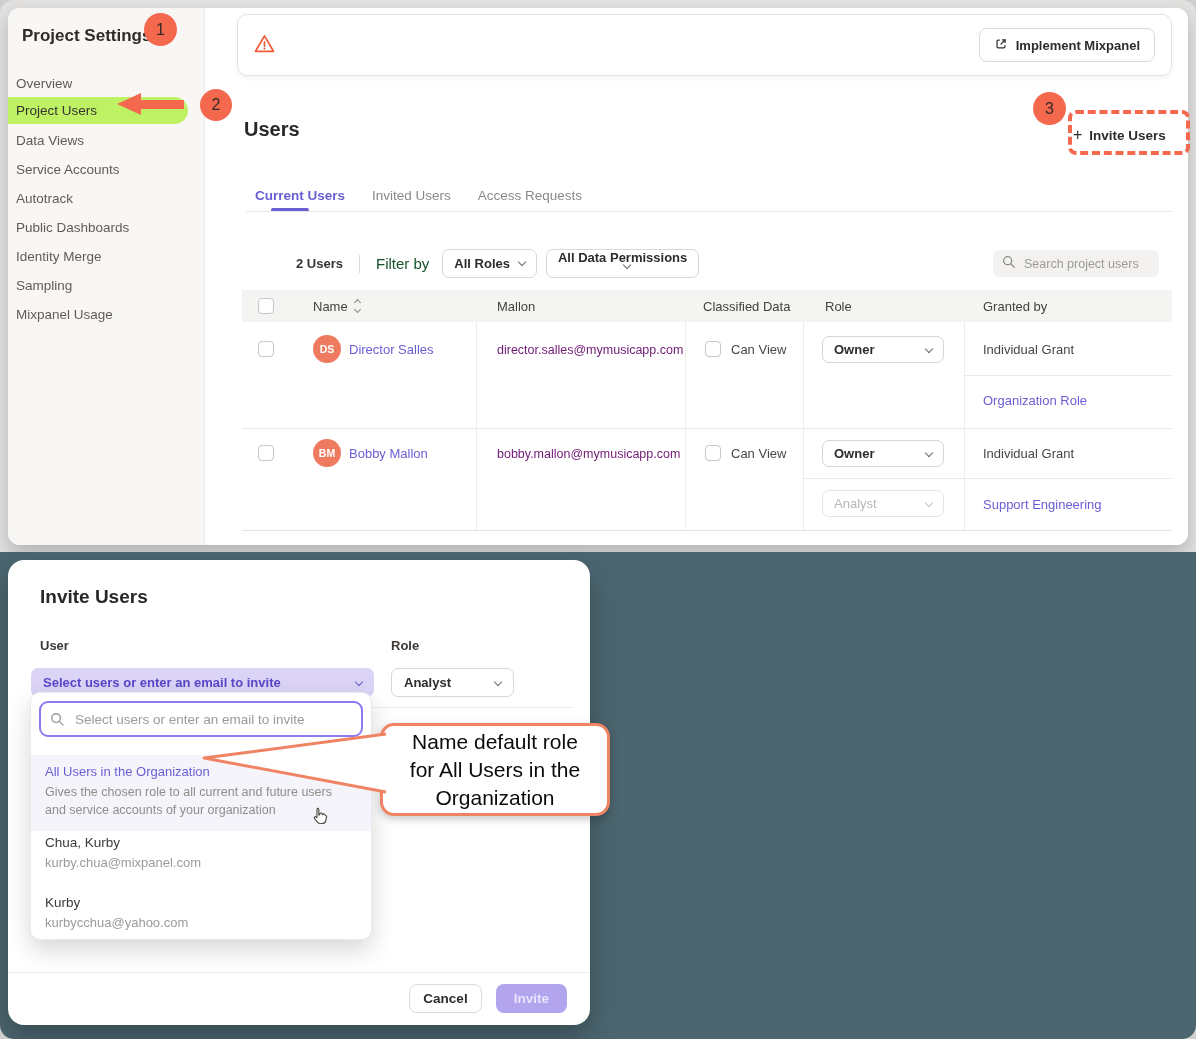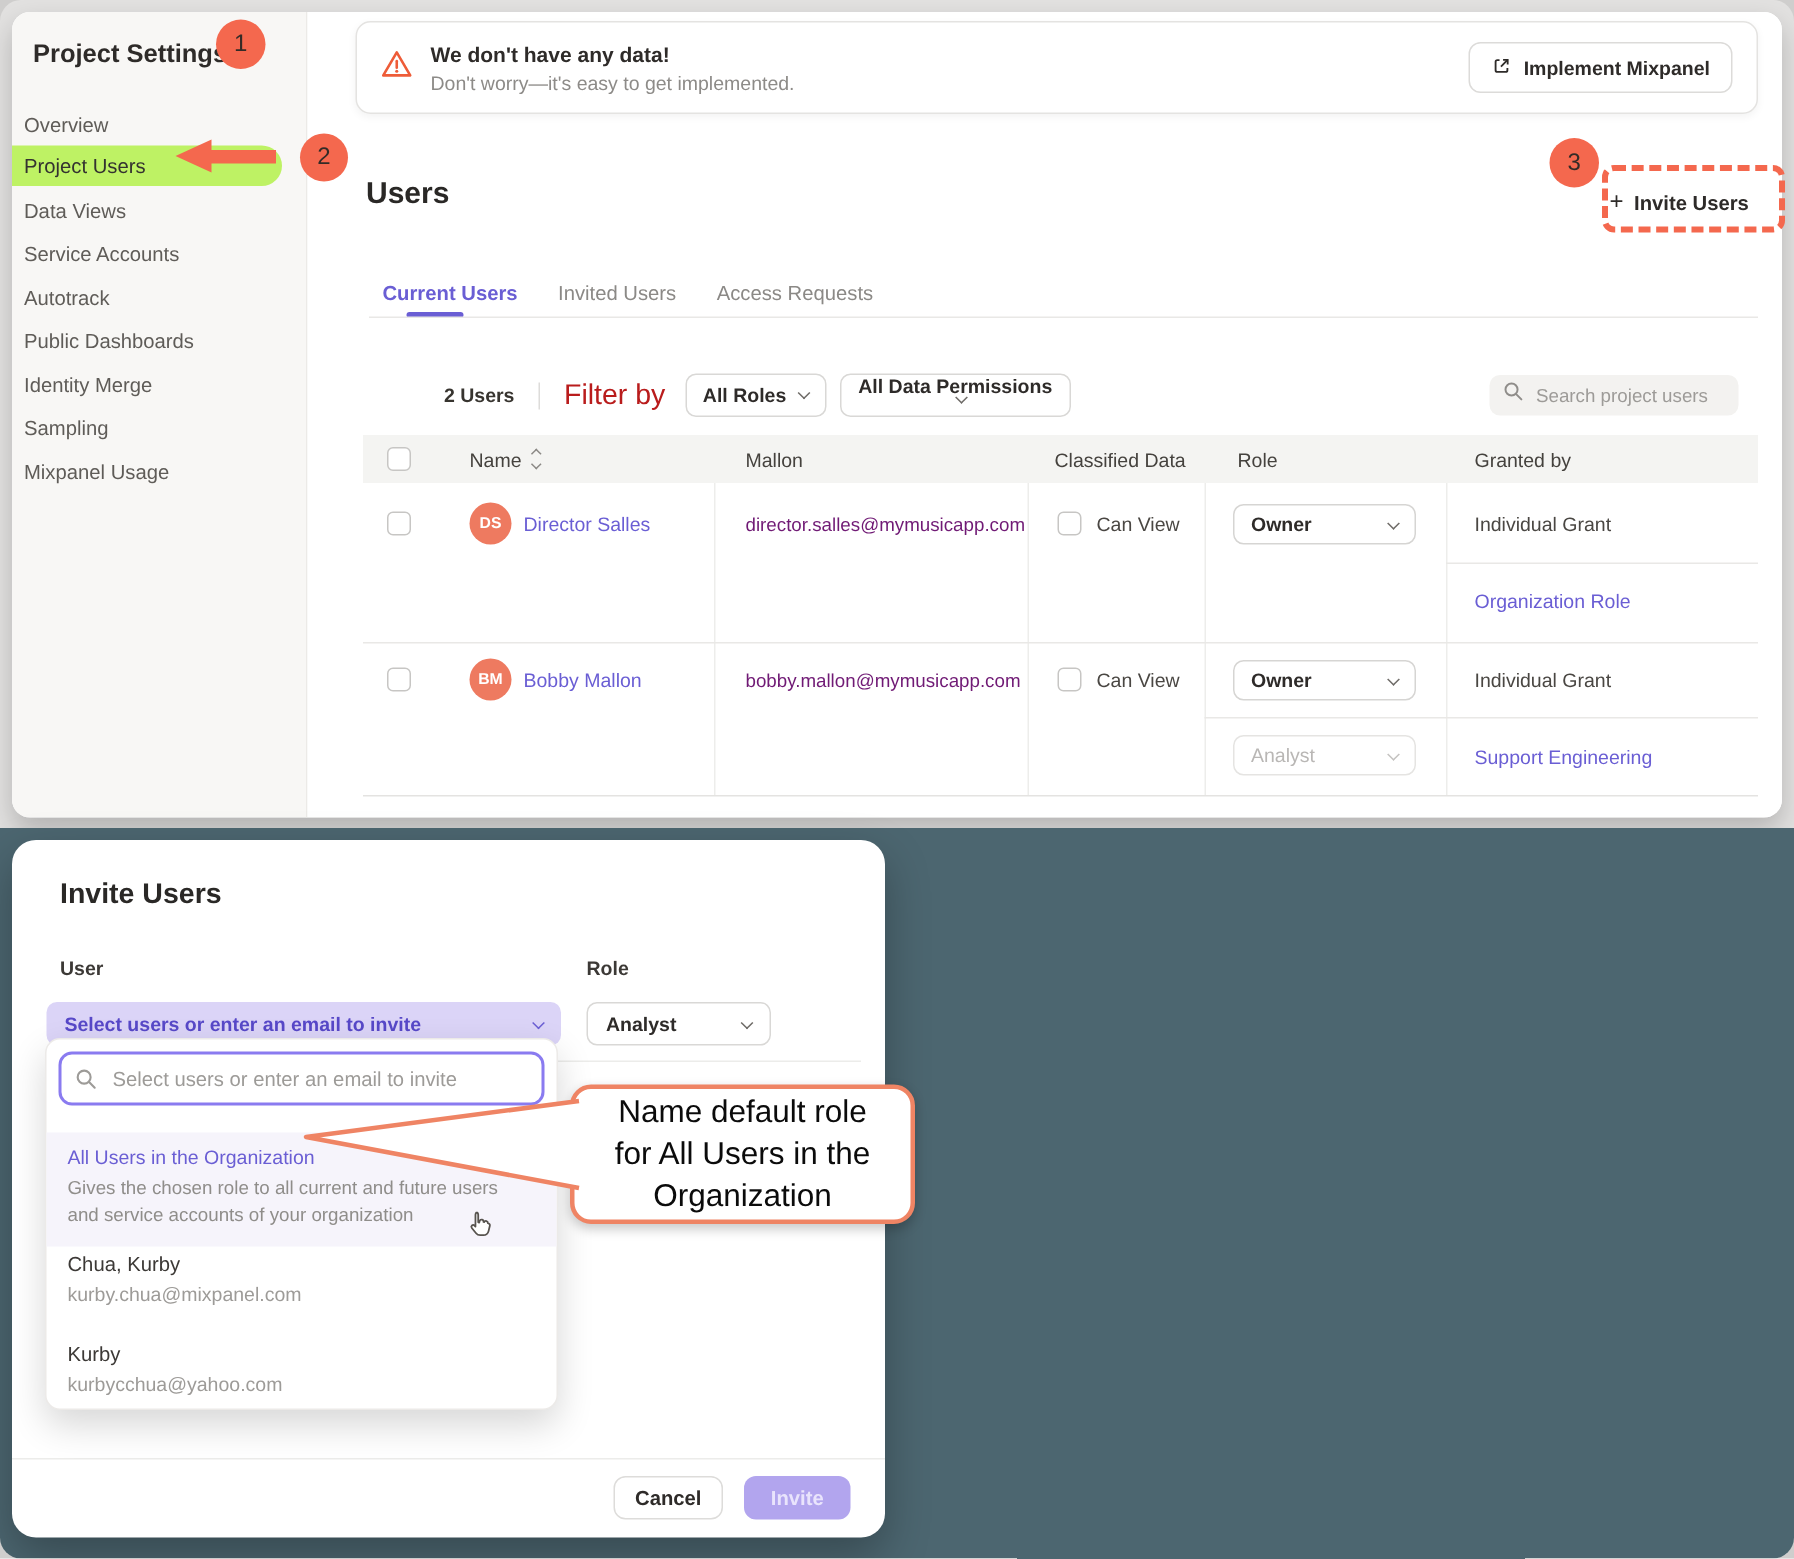--- a/index.html
+++ b/index.html
@@ -38,21 +38,21 @@
 
   .tabs { position:absolute; left:50px; top:180px; display:flex; gap:27px; font-size:13.5px; }
   .tab { color:#8b8986; cursor:pointer; }
   .tab.active { color:#6a5ed4; font-weight:bold; }
   .tab-underline { position:absolute; left:66px; top:200px; width:38px; height:4px; background:#6a5ed4; border-radius:2px; }
   .tabs-divider { position:absolute; left:41px; top:203px; width:926px; height:1px; background:#e9e8e6; }
 
   .filter-row { position:absolute; left:91px; top:241px; height:29px; display:flex; align-items:center; }
   .count { font-size:13px; font-weight:bold; color:#37342f; }
   .vdiv { width:1px; height:18px; background:#dddcda; margin:0 16px; }
-  .filter-by { font-size:19px; color:#b91c1c; margin-right:13px;text-align:center; }
+  .filter-by { font-size:15px; color:#14532d; margin-right:13px;text-align:center; }
   .filter-btn { display:flex; align-items:center; height:29px; padding:0 11px; border:1px solid #d9d8d6;
     border-radius:7px; font-size:13px; font-weight:bold; color:#2e2b29; background:#fff; cursor:pointer; }
   .filter-btn + .filter-btn { margin-left:9px;flex-direction:column; }
   .chev { display:inline-block; width:6px; height:6px; border-right:1.6px solid #6d6a66;
     border-bottom:1.6px solid #6d6a66; transform:rotate(45deg); margin-left:9px; margin-top:-3px; }
   .chev.purple { border-color:#6a5ed4; }
   .chev.light { border-color:#c4c2c0; }
 
   .search-pill { position:absolute; left:788px; top:242px; width:166px; height:27px; background:#f3f2f0;
     border-radius:7px; display:flex; align-items:center; padding:0 9px; gap:8px; }
@@ -170,24 +170,20 @@
     <main class="content">
 
       <div class="banner">
         <span>
           <svg width="21" height="19" viewBox="0 0 24 22">
               <path d="M12 2.2 22.4 20H1.6Z" fill="none" stroke="#ee5c38" stroke-width="2" stroke-linejoin="round"></path>
               <line x1="12" y1="9" x2="12" y2="14" stroke="#ee5c38" stroke-width="2" stroke-linecap="round"></line>
               <circle cx="12" cy="16.8" r="1.2" fill="#ee5c38"></circle>
             </svg>
         </span>
-        <div class="banner-texts">
-          <div class="banner-title">We don't have any data!</div>
-          <div class="banner-sub">Don't worry—it's easy to get implemented.</div>
-        </div>
         <button class="impl-btn">
           <span>
             <svg width="14" height="14" viewBox="0 0 16 16">
                 <path d="M6.5 3.5H4.8A1.3 1.3 0 0 0 3.5 4.8v6.4a1.3 1.3 0 0 0 1.3 1.3h6.4a1.3 1.3 0 0 0 1.3-1.3V9.5" fill="none" stroke="#2e2b29" stroke-width="1.4"></path>
                 <path d="M9.2 3.3h3.5v3.5" fill="none" stroke="#2e2b29" stroke-width="1.4"></path>
                 <path d="M12.6 3.4 7.6 8.4" fill="none" stroke="#2e2b29" stroke-width="1.4"></path>
               </svg>
           </span>
           <span>Implement Mixpanel</span>
         </button>

